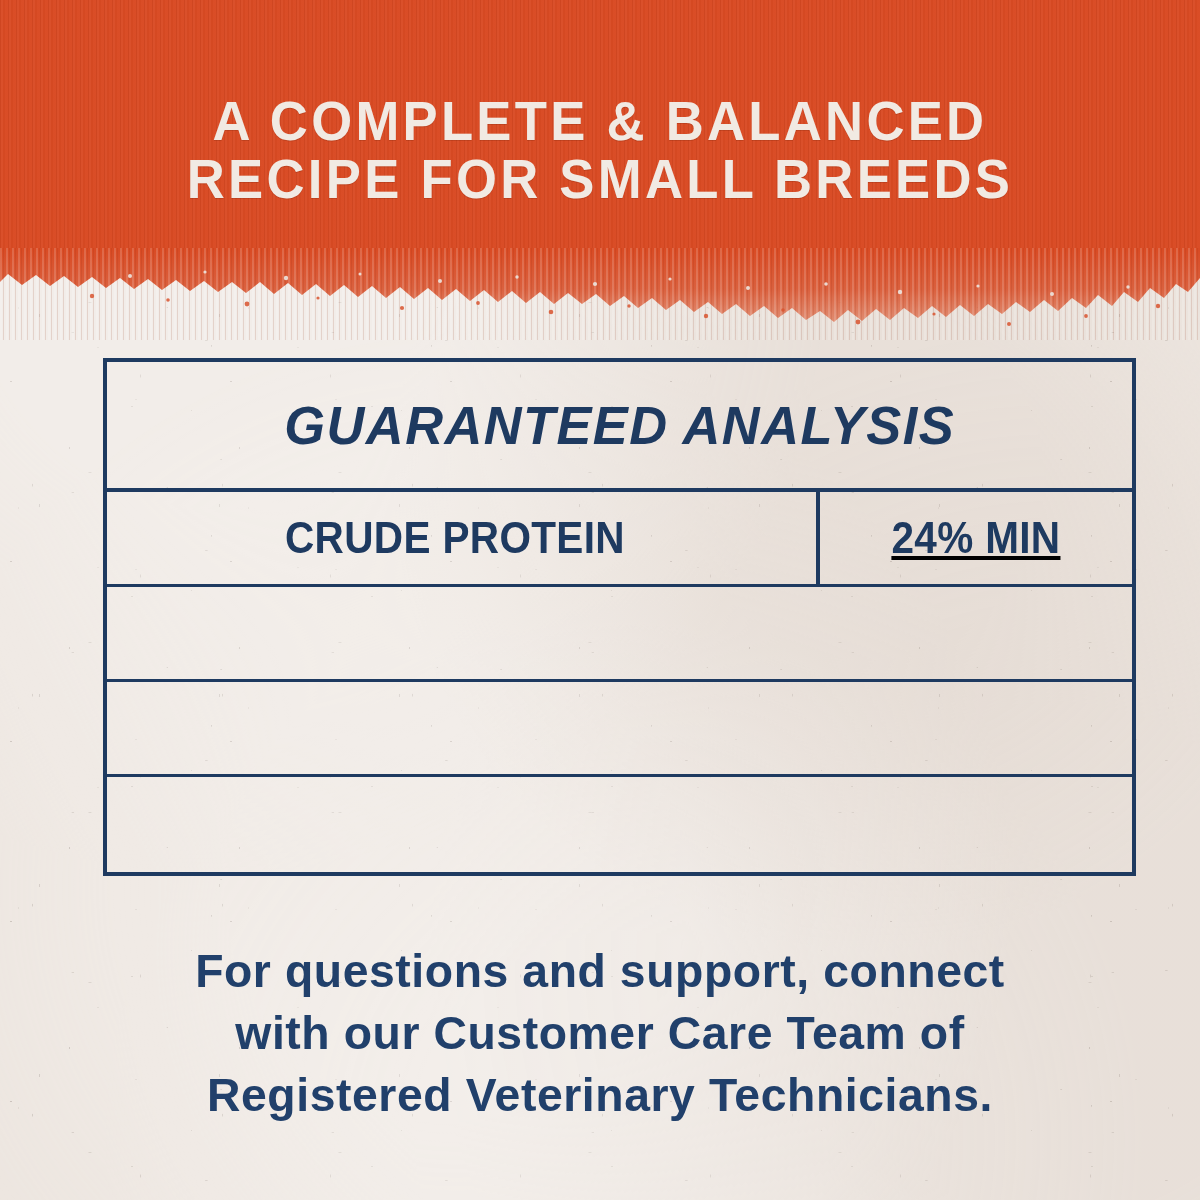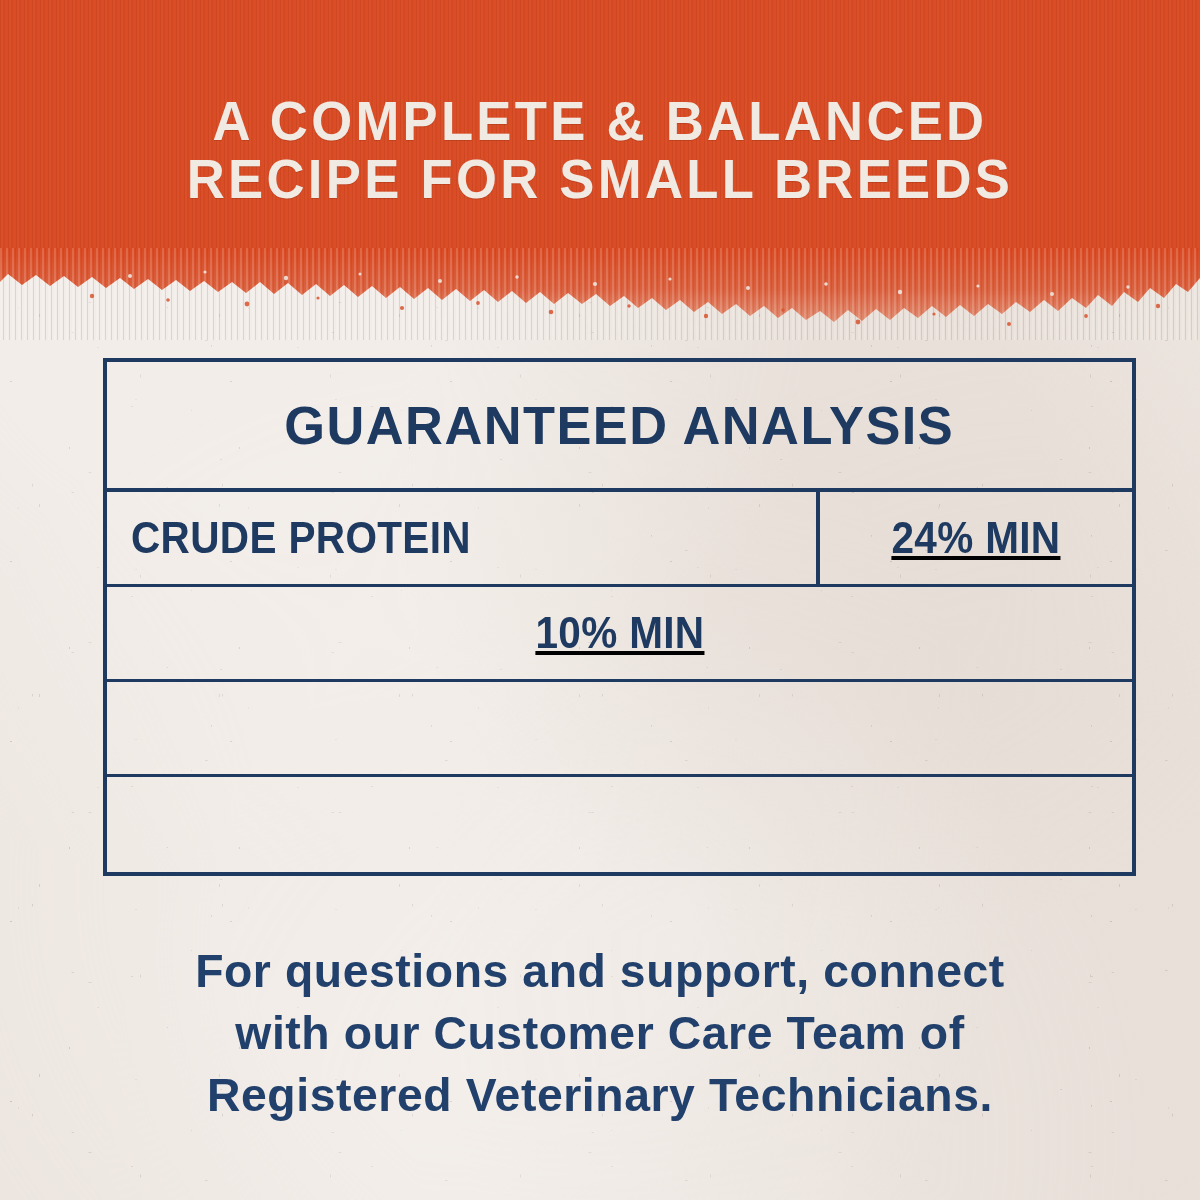--- a/index.html
+++ b/index.html
@@ -125,20 +125,21 @@
     border: 4px solid #1E3A60;
     box-sizing: border-box;
   }
   .ga-title-row {
     height: 130px;
     border-bottom: 4px solid #1E3A60;
     display: flex;
     align-items: center;
     justify-content: center;
     box-sizing: border-box;
+    font-style: italic;
   }
   .ga-title {
     color: #1E3A60;
     font-family: "Liberation Sans Narrow", "Liberation Sans", sans-serif;
     font-weight: 700;
     font-size: 54px;
     letter-spacing: 1.5px;
     line-height: 56px;
     transform: scaleX(.97);
     white-space: nowrap;
@@ -150,20 +151,21 @@
     box-sizing: border-box;
   }
   .ga-row.last { border-bottom: none; height: 96px; }
   .ga-cell-label {
     flex: 0 0 713px;
     display: flex;
     align-items: center;
     padding-left: 24px;
     box-sizing: border-box;
     border-right: 4px solid #1E3A60;
+    justify-content: center;
   }
   .ga-cell-value {
     flex: 1 1 auto;
     display: flex;
     align-items: center;
     justify-content: center;
     text-decoration: underline;
   }
   .ga-text {
     color: #1E3A60;
@@ -283,23 +285,20 @@
     <div class="ga-row">
       <div class="ga-cell-label">
         <span class="ga-text">CRUDE PROTEIN</span>
       </div>
       <div class="ga-cell-value">
         <span class="ga-text">24% MIN</span>
       </div>
     </div>
 
     <div class="ga-row">
-      <div class="ga-cell-value">
-        <span class="ga-text">10% MIN</span>
-      </div>
     </div>
 
     <div class="ga-row">
     </div>
 
 
   </div>
 
   <div class="support">
     <span class="ln">For questions and support, connect</span>

